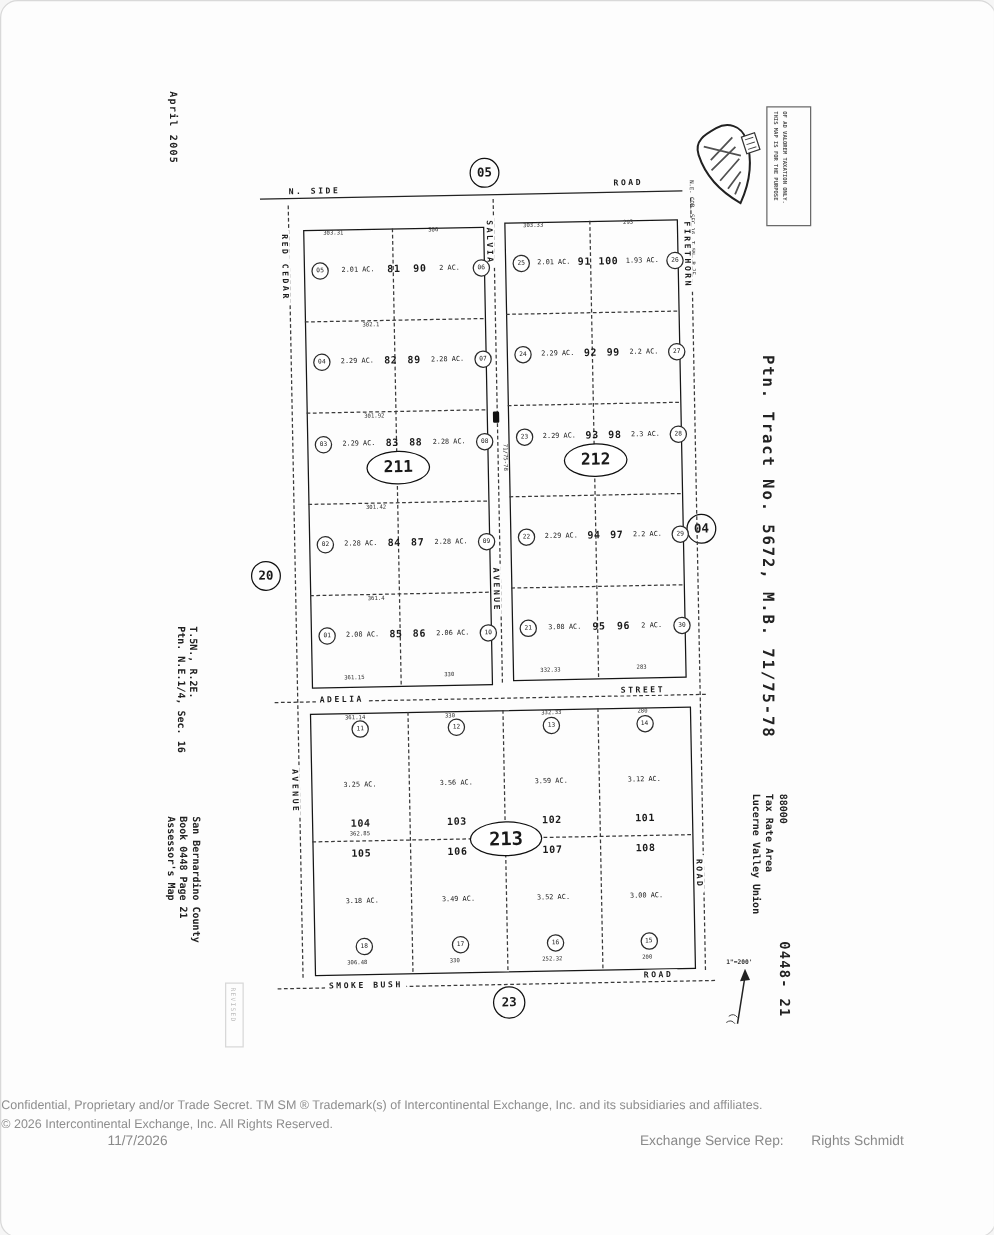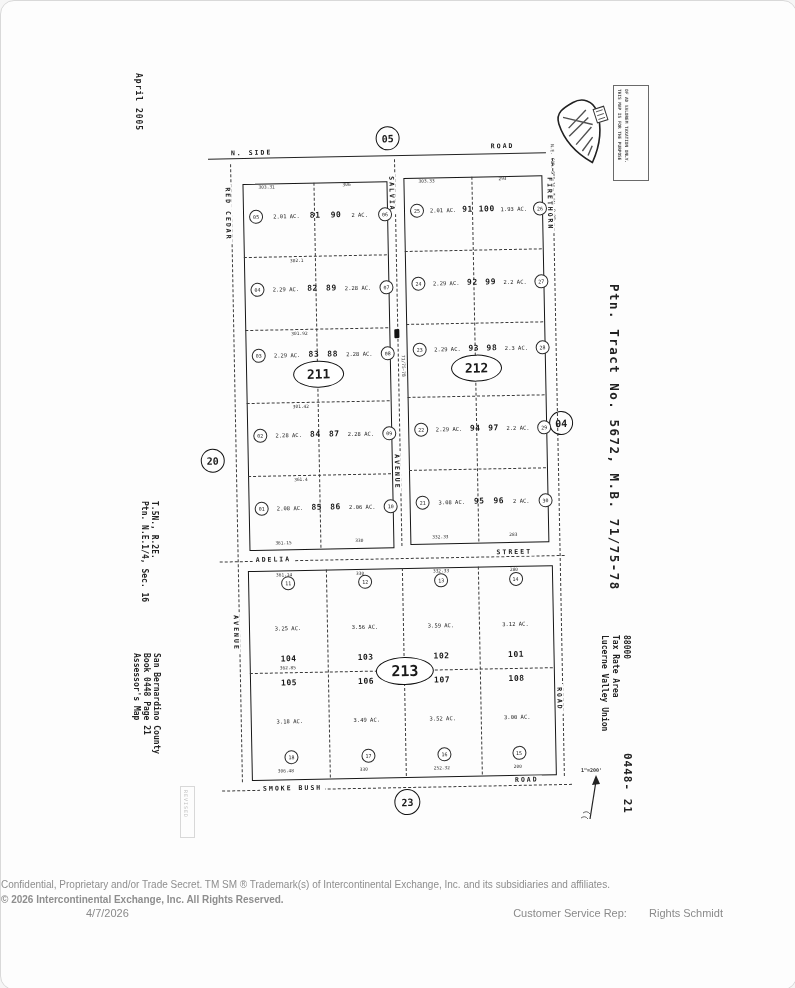--- a/index.html
+++ b/index.html
@@ -284,21 +284,21 @@
   <div class="mtext vtext abs" style="left:130px;top:652px;font-size:8px;line-height:10px;">
     <div>Assessor's Map</div>
     <div>Book 0448 Page 21</div>
     <div>San Bernardino County</div>
   </div>
 
   <div class="revbox" style="left:179px;top:785px;width:13px;height:50px;"></div>
   <div class="rev" style="left:182px;top:789px;">REVISED</div>
 
   <div class="footer" style="top:878px;">Confidential, Proprietary and/or Trade Secret.  TM SM  ® Trademark(s) of Intercontinental Exchange, Inc. and its subsidiaries and affiliates.</div>
-  <div class="footer" style="top:893px;font-weight:bold;">© 2026 Intercontinental Exchange, Inc. All Rights Reserved.</div>
-  <div class="footrow" style="left:85px;top:906px;">4/7/2026</div>
+  <div class="footer" style="top:893px;">© 2026 Intercontinental Exchange, Inc. All Rights Reserved.</div>
+  <div class="footrow" style="left:85px;top:906px;">11/7/2026</div>
   <div class="footrow" style="right:73px;top:906px;">
-    <span>Customer Service Rep:</span>
+    <span>Exchange Service Rep:</span>
     <span style="display:inline-block;width:16px;"></span>
     <span>Rights Schmidt</span>
   </div>
 
 </div>
 
 </body></html>

